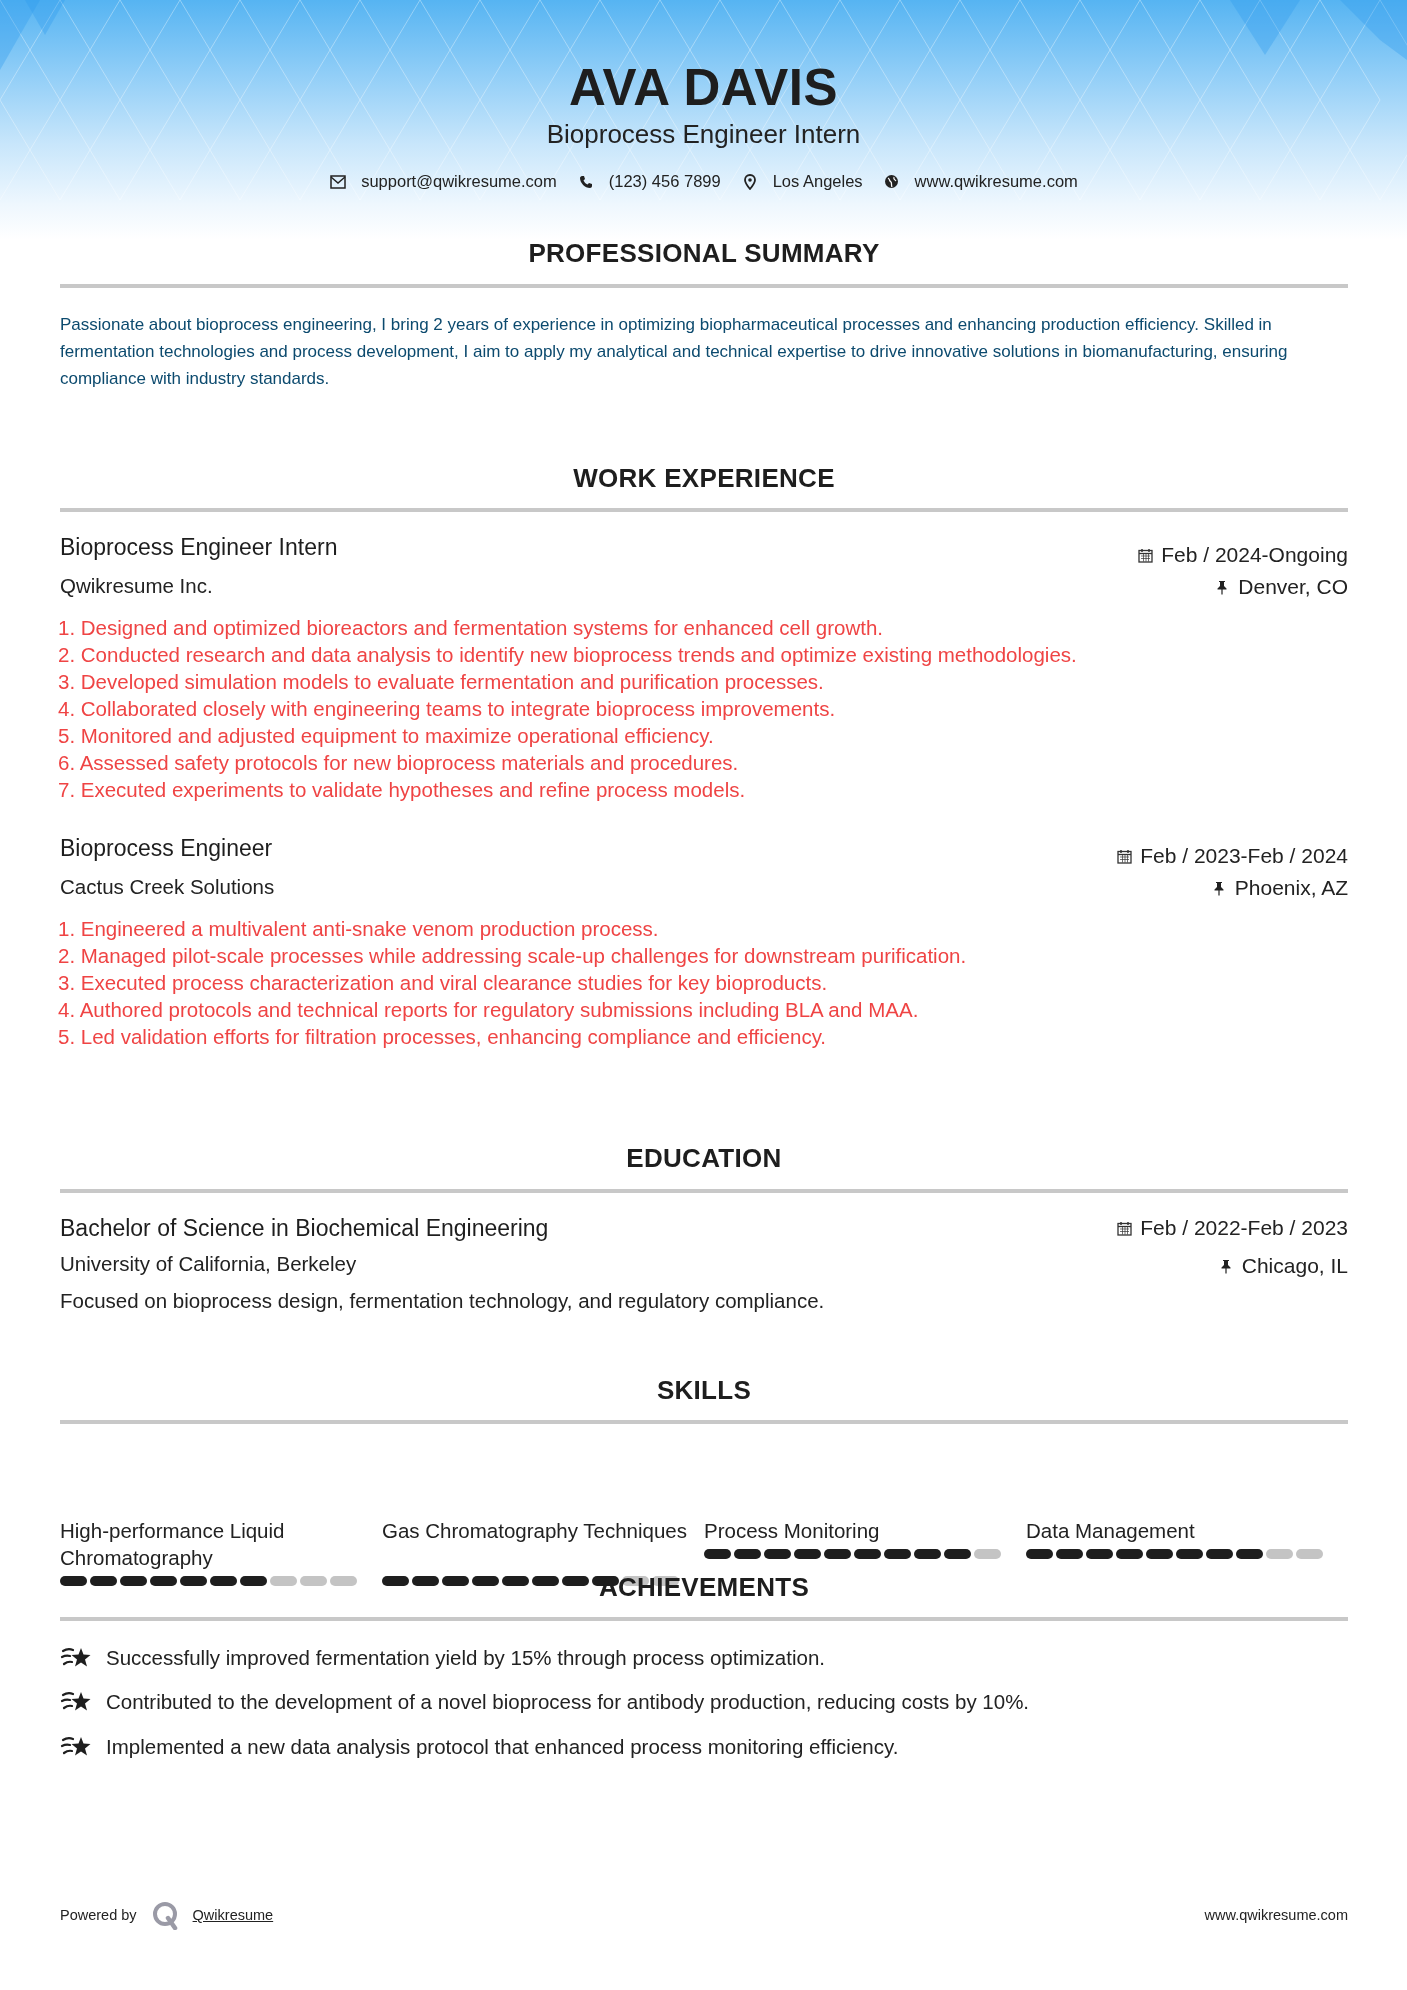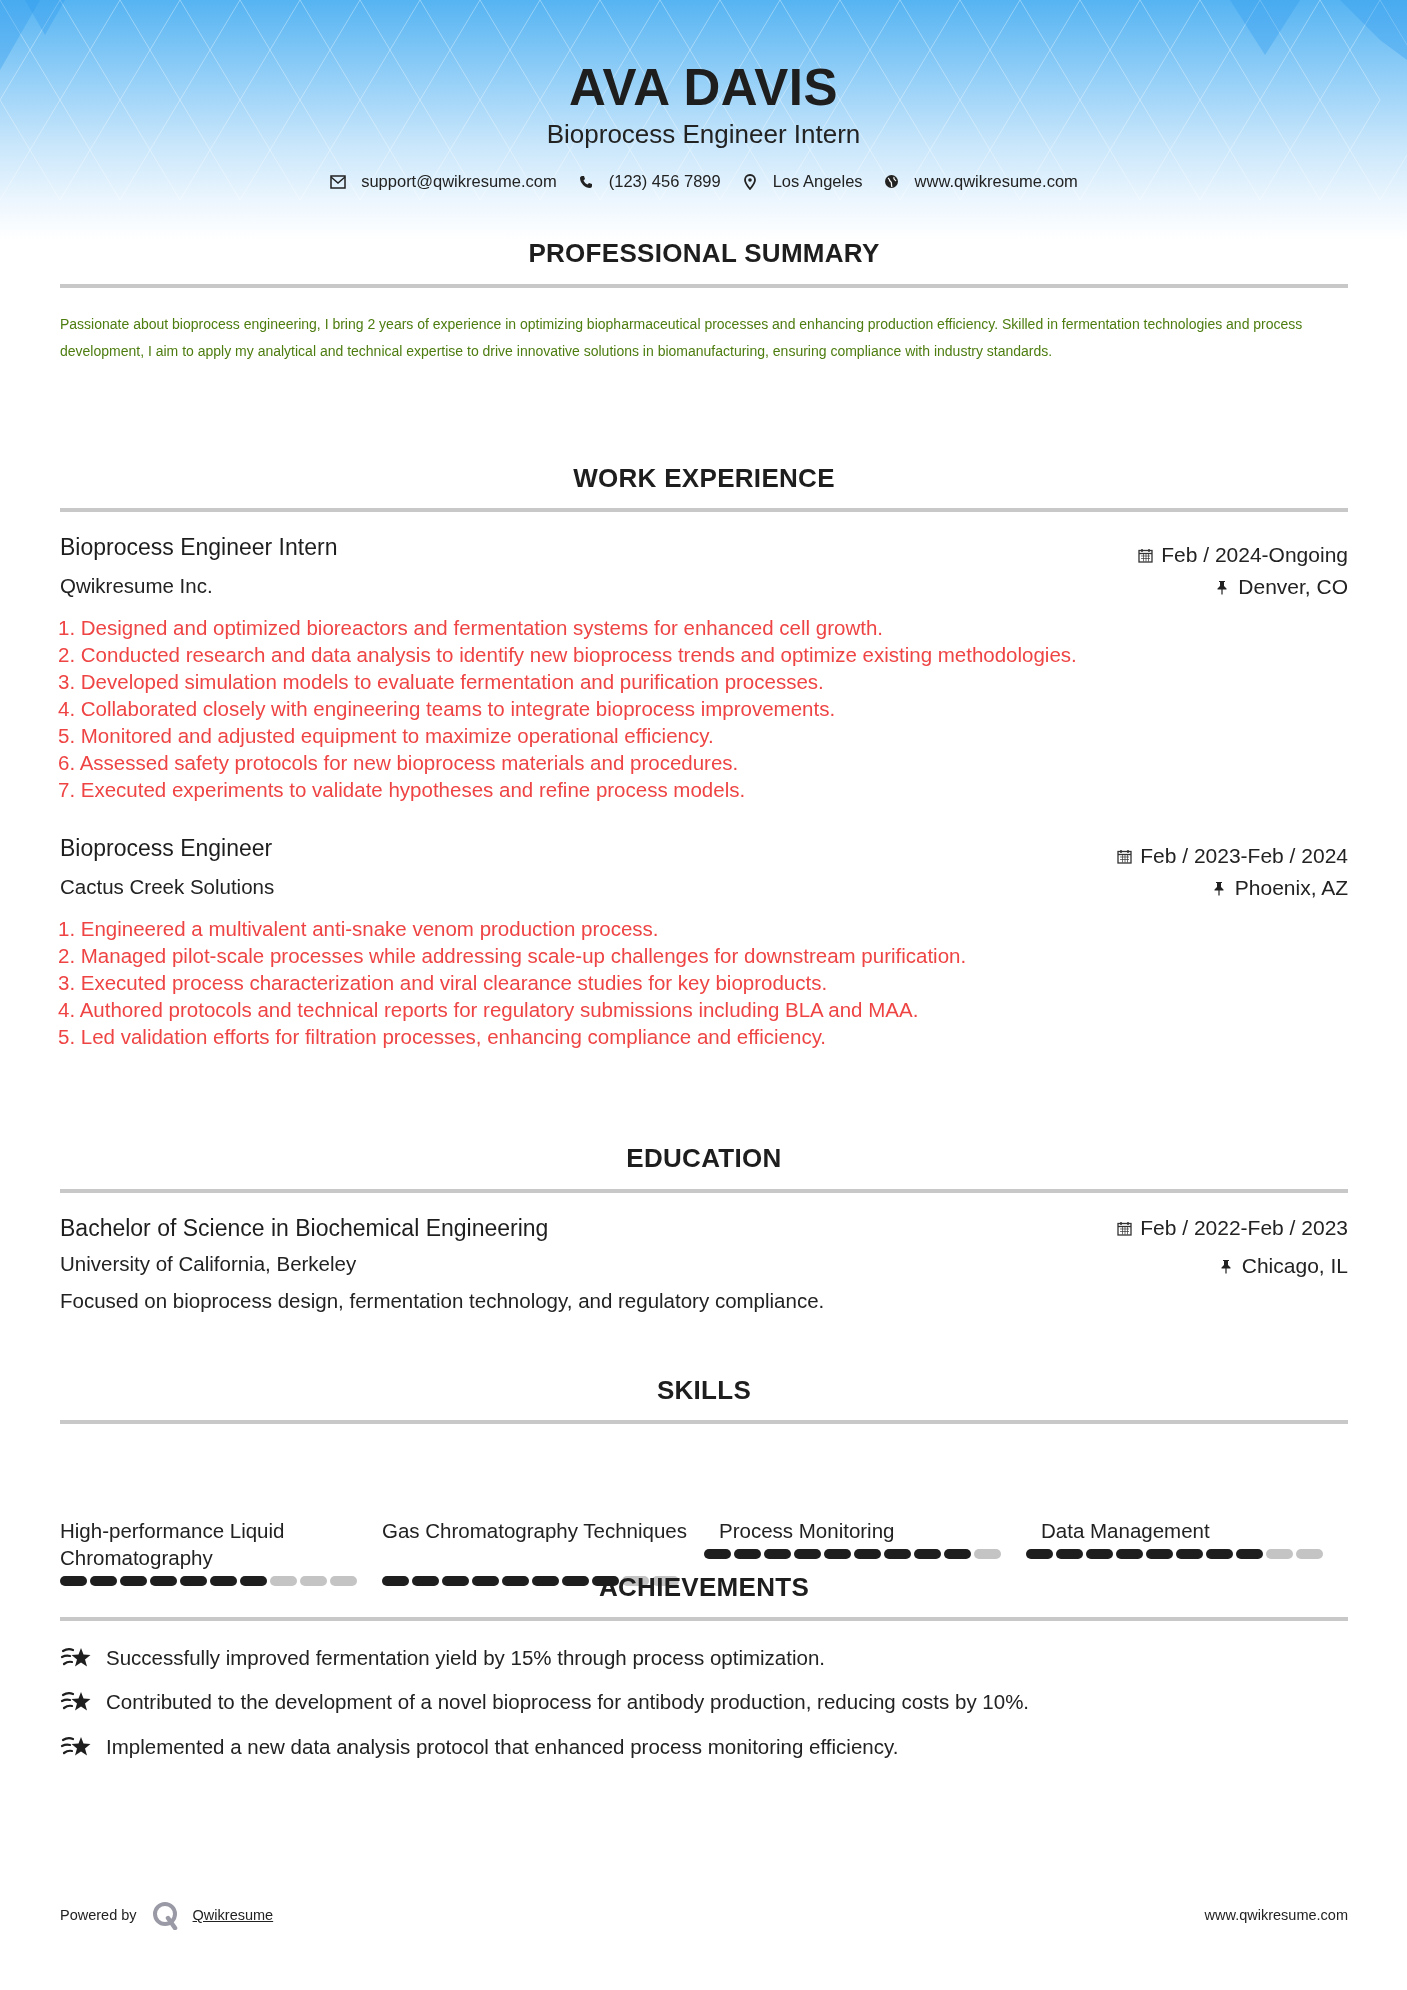--- a/index.html
+++ b/index.html
@@ -30,38 +30,38 @@
 
   .section-title {
     position: absolute; left: 60px; width: 1288px; text-align: center;
     font-size: 26px; font-weight: bold; color: #1e1e1e; letter-spacing: 0.3px;
   }
   .divider {
     position: absolute; left: 60px; width: 1288px; height: 4px; background: #c8c8c8;
   }
   .para {
     position: absolute; left: 60px; width: 1288px;
-    font-size: 14px; line-height: 27px; color: #4d7c0f;
+    font-size: 17px; line-height: 27px; color: #0c4a6e;
   }
   .entry-title { position: absolute; left: 60px; font-size: 23px; color: #1e1e1e; }
   .entry-sub { position: absolute; left: 60px; font-size: 20.5px; color: #222; }
   .meta {
     position: absolute; right: 59px; font-size: 21px; color: #222;
     display: flex; align-items: center; justify-content: flex-end;
   }
   .meta .m-icon { display: inline-flex; width: 16px; height: 16px; margin-right: 8px; align-items: center; justify-content: center; }
   .bullets {
     position: absolute; left: 58px; width: 1290px; list-style: none;
     font-size: 20.5px; line-height: 27px; color: #ef4444;
   }
 
   .skills { position: absolute; left: 60px; top: 1517px; width: 1288px; display: flex; }
   .skill { width: 330px; }
   .skill-name { font-size: 20.5px; line-height: 27px; color: #222; height: 54px; }
-  .skill-name.single { height: 27px; margin-left: 15px; }
+  .skill-name.single { height: 27px; }
   .bar { display: flex; gap: 3px; margin-top: 5px; }
   .seg { width: 27px; height: 10px; border-radius: 5px; background: #1e1e1e; }
   .seg.off { background: #c4c4c4; }
 
   .ach { position: absolute; left: 60px; display: flex; align-items: center; font-size: 20.5px; color: #222; }
   .ach .a-icon { width: 34px; height: 28px; margin-right: 12px; display: inline-flex; }
 
   .footer-left { position: absolute; left: 60px; top: 1900px; display: flex; align-items: center; font-size: 14.5px; color: #222; }
   .footer-left .q-logo { margin: 0 12px 0 14px; display: inline-flex; }
   .footer-left .brand { text-decoration: underline; color: #222; }

